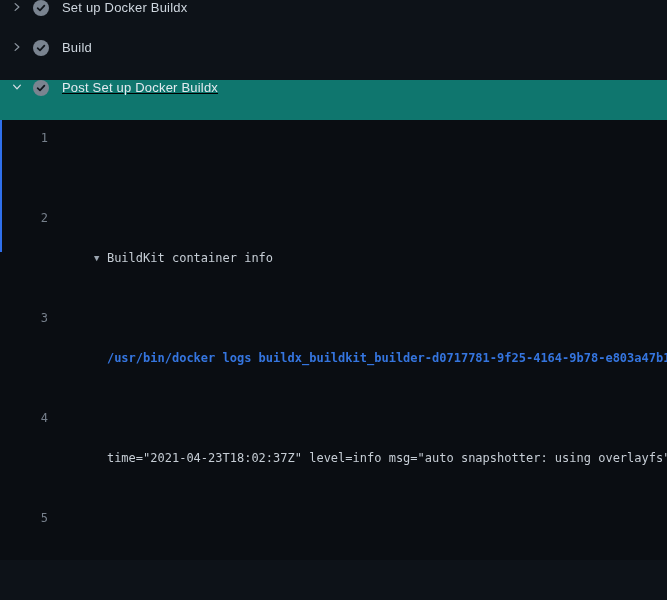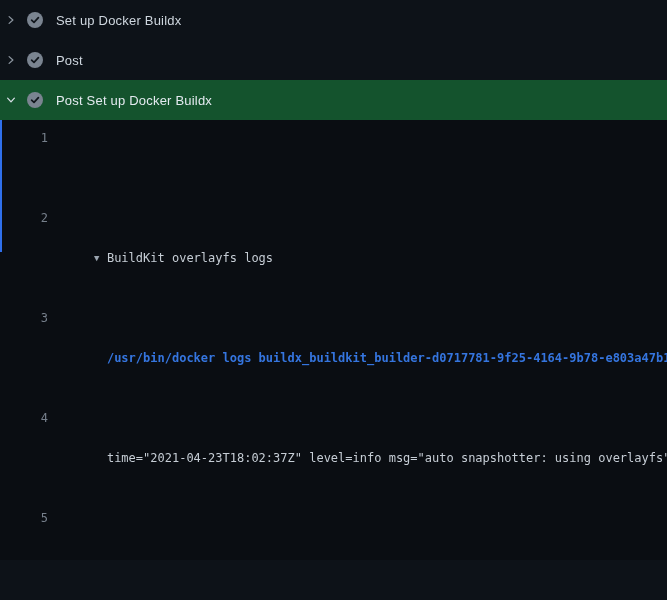--- a/index.html
+++ b/index.html
@@ -5,24 +5,24 @@
   html,body{margin:0;padding:0;}
   body{
     width:667px;height:600px;overflow:hidden;
     background:#0d1218;
     font-family:"Liberation Sans", sans-serif;
     position:relative;
   }
   
   .steps{width:100%;}
   .step-row{
-    height:40px;display:flex;align-items:center;
-    padding-left:4px;cursor:pointer;box-sizing:border-box;
+    height:40px;display:flex;
+    padding-left:10px;cursor:pointer;box-sizing:border-box;
   }
-  .step-row.expanded{background:#14532d;}
+  .step-row.expanded{background:#0f766e;text-decoration:underline;}
   .chev{width:14px;height:14px;flex:none;display:flex;align-items:center;justify-content:center;margin-right:9px;}
   .chev svg{display:block;}
   .chev svg path{stroke:#8b949e;}
   .step-row.expanded .chev svg{transform:rotate(90deg);}
   .step-row.expanded .chev svg path{stroke:#d7dee5;}
   .check{width:16px;height:16px;flex:none;margin-right:13px;}
   .step-label{
     font-size:13px;color:#ced6de;letter-spacing:.2px;
   }
   .step-row.expanded .step-label{color:#e4eaf0;}
@@ -84,21 +84,21 @@
       <svg width="12" height="12" viewBox="0 0 16 16">
         <path d="M5.5 3.5 L10.5 8 L5.5 12.5" fill="none" stroke-width="1.7" stroke-linecap="round" stroke-linejoin="round"></path>
       </svg>
     </span>
     <span class="check">
       <svg width="16" height="16" viewBox="0 0 16 16">
         <circle cx="8" cy="8" r="8" fill="#7a8490"></circle>
         <path d="M4.6 8.2 L7 10.4 L11.4 5.6" fill="none" stroke="#10151b" stroke-width="1.7" stroke-linecap="round" stroke-linejoin="round"></path>
       </svg>
     </span>
-    <span class="step-label">Post</span>
+    <span class="step-label">Build</span>
   </div>
 
 
   <div class="step-row expanded">
     <span class="chev">
       <svg width="12" height="12" viewBox="0 0 16 16">
         <path d="M5.5 3.5 L10.5 8 L5.5 12.5" fill="none" stroke-width="1.7" stroke-linecap="round" stroke-linejoin="round"></path>
       </svg>
     </span>
     <span class="check">
@@ -114,21 +114,21 @@
 <div class="log">
   <div class="accent-bar"></div>
   <div id="log-lines">
   <div class="line kind-plain">
     <span class="num">1</span>
     
   </div>
 
   <div class="line kind-group">
     <span class="num">2</span>
-    <span class="seg1 group-toggle"><span class="marker">▼</span><span class="txt">BuildKit overlayfs logs</span></span>
+    <span class="seg1 group-toggle"><span class="marker">▼</span><span class="txt">BuildKit container info</span></span>
     
   </div>
 
   <div class="line kind-command">
     <span class="num">3</span>
     <span class="seg1"><span class="txt">/usr/bin/docker logs buildx_buildkit_builder-d0717781-9f25-4164-9b78-e803a47b13970</span></span>
     
   </div>
 
   <div class="line kind-grouped">

